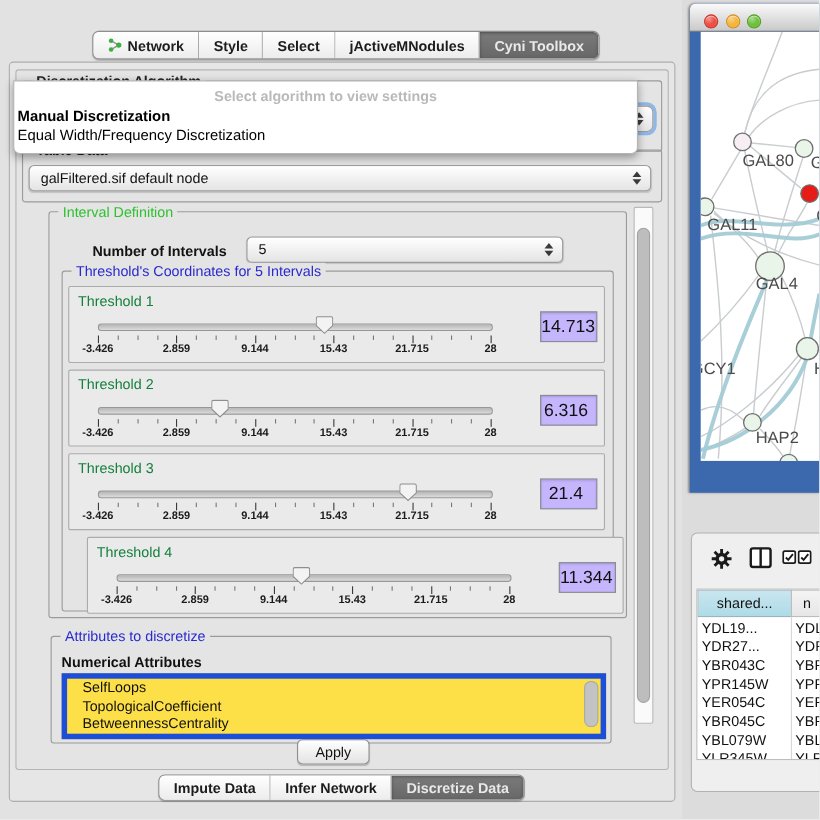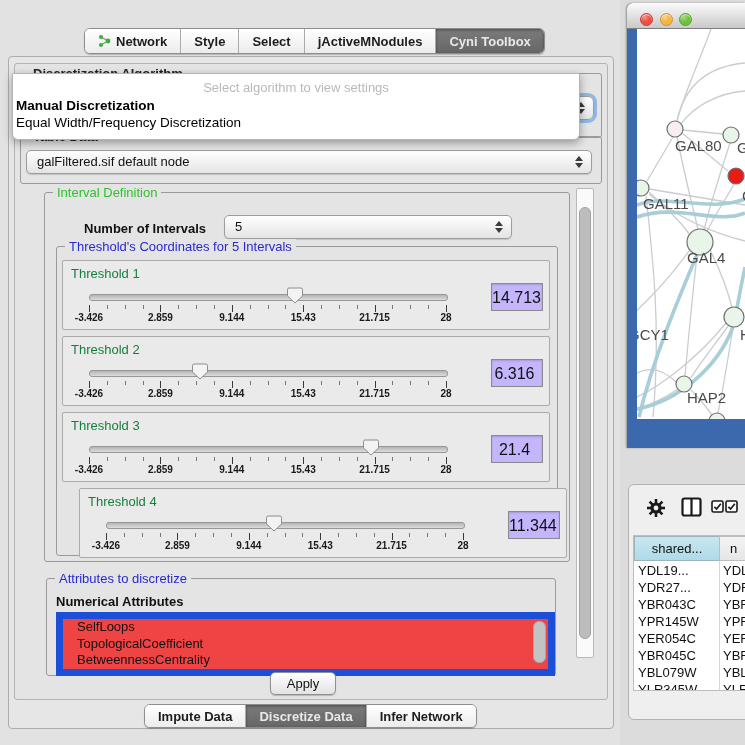--- a/index.html
+++ b/index.html
@@ -44,21 +44,21 @@
                border-right:4px solid transparent;border-top:5px solid #3a3a3a;}
 
   #algo-group{left:20px;top:73px;width:580px;height:63px;}
   #algo-combo{left:26px;top:96px;width:566px;box-shadow:0 0 0 3px rgba(96,158,233,.65);border-radius:6px;}
   #tabledata-group{left:20px;top:136px;width:580px;height:46px;}
   #tabledata-combo{left:26px;top:150px;width:564px;}
 
   
   #algo-popup{position:absolute;left:12px;top:73px;width:566px;height:65px;background:#fff;
               border:1px solid #b5b5b5;border-radius:1px 1px 6px 6px;box-shadow:0 3px 8px rgba(0,0,0,.35);z-index:40;}
-  #popup-hint{position:absolute;left:0;top:6px;width:100%;text-align:center;color:#b9b9b9;font-size:13px;}
+  #popup-hint{position:absolute;left:0;top:6px;width:100%;text-align:center;color:#b9b9b9;font-size:13px;font-weight:bold;}
   .popup-opt{position:absolute;left:3px;font-size:13.5px;color:#000;white-space:nowrap;}
   .popup-opt.bold{font-weight:700;}
 
   
   #scrollview{position:absolute;left:20px;top:186px;width:578px;height:478px;overflow:hidden;}
   #vscroll{position:absolute;left:576px;top:188px;width:16px;height:468px;background:#fafafa;
            border:1px solid #b9b9b9;border-radius:2px;z-index:5;}
   #vscroll .thumb{position:absolute;left:2px;top:18px;width:10px;height:430px;background:#bdbdbd;
                   border:1px solid #a2a2a2;border-radius:6px;}
 
@@ -77,22 +77,22 @@
   .tick{position:absolute;top:44px;width:1px;background:#777;}
   .tick.major{background:#3a3a3a;}
   .tick-label{position:absolute;top:51px;transform:translateX(-50%);font-size:10px;font-weight:700;
               color:#1a1a1a;white-space:nowrap;}
   .thr-value{position:absolute;left:428px;top:22px;width:52px;height:28px;background:#c4b5fd;
              border:1px solid #8b8b8b;box-shadow:inset 0 1px 2px rgba(0,0,0,.15);
              font-size:16px;text-align:center;line-height:28px;padding-right:5px;box-sizing:border-box;}
 
   #attr-group{left:46px;top:578px;width:508px;height:96px;}
   #attr-subtitle{position:absolute;left:56px;top:594px;font-weight:700;font-size:13px;}
-  #attr-list{position:absolute;left:56px;top:612px;width:485px;height:50px;background:#ef4444;
-             border:7px solid #1d4ed8;overflow:hidden;}
+  #attr-list{position:absolute;left:56px;top:612px;width:485px;height:50px;background:#fde047;
+             border:5px solid #1d4ed8;overflow:hidden;}
   .attr-item{padding-left:14px;font-size:13px;line-height:16.5px;color:#111;white-space:nowrap;}
   #attr-scroll{position:absolute;right:2px;top:2px;width:11px;height:40px;background:#c3c3c3;
                border:1px solid #a8a8a8;border-radius:6px;}
 
   #apply-btn{position:absolute;left:270px;top:672px;width:64px;height:21px;
              background:linear-gradient(#ffffff,#e3e3e3);border:1px solid #8f8f8f;border-radius:5px;
              font-size:13px;font-weight:400;text-align:center;line-height:21px;box-shadow:0 1px 1px rgba(0,0,0,.2);}
 
   
   #net-window{position:absolute;left:627px;top:3px;width:118px;height:445px;background:#3c68ae;
@@ -363,25 +363,25 @@
     <div id="vscroll">
         <div class="thumb"></div>
       </div>
 
     <div id="apply-btn">Apply</div>
 
     <div id="bottom-tabs" class="tabgroup">
         <div class="tabseg">
           <span>Impute Data</span>
         </div>
+        <div class="tabseg">
+          <span>Infer Network</span>
+        </div>
         <div class="tabseg sel">
           <span>Discretize Data</span>
-        </div>
-        <div class="tabseg">
-          <span>Infer Network</span>
         </div>
       </div>
 
     <div id="algo-popup">
       <div id="popup-hint">Select algorithm to view settings</div>
       <div id="popup-options">
           <div class="popup-opt bold" style="top: 24px;">Manual Discretization</div>
           <div class="popup-opt" style="top: 41px;">Equal Width/Frequency Discretization</div>
         </div>
     </div>

